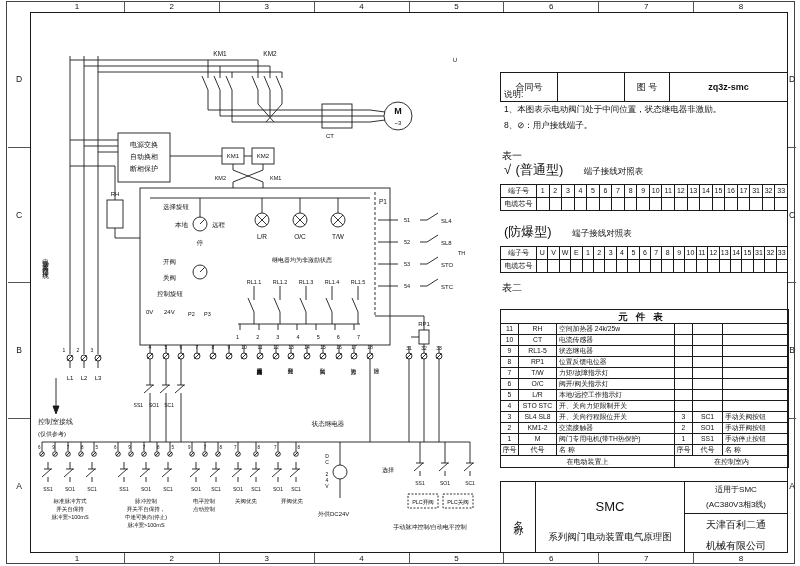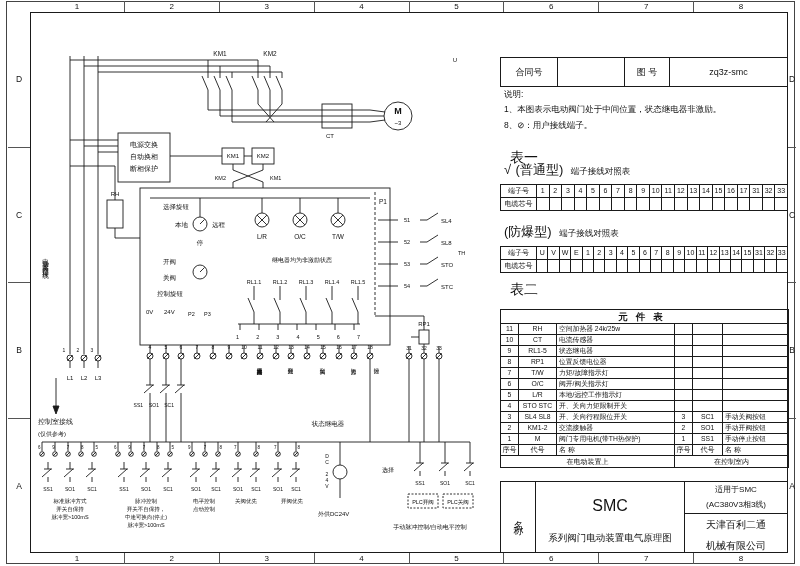--- a/index.html
+++ b/index.html
@@ -21,39 +21,39 @@
   .f45{font-size:4.5px}.f5{font-size:5px}.f55{font-size:5.5px}.f6{font-size:6px}
   .f65{font-size:6.5px}.f7{font-size:7px}.f9{font-size:9px}
   .fb{font-weight:bold}
   .vtxt{writing-mode:vertical-rl;text-orientation:upright}
   .ls{letter-spacing:2px}
 
   .rp{position:absolute;left:500px;top:0;width:288px;height:566px}
   .rp table{border-collapse:collapse;table-layout:fixed;width:288px;position:absolute;left:0}
   .rp td{border:1px solid #1a1a1a;text-align:center;padding:0;overflow:hidden;white-space:nowrap}
   .contract td{font-size:9px;height:28px}
-  .dn{font-weight:normal;font-size:13px}
+  .dn{font-weight:bold;font-size:13px}
   .notes{position:absolute;left:4px;top:87px;width:282px;font-size:8.5px;line-height:1.8}
-  .tlbl{position:absolute;left:10px;font-size:14px}
+  .tlbl{position:absolute;left:2px;font-size:10px}
   .ttype{position:absolute;left:4px;white-space:nowrap}
   .chk{font-size:13px}
   .tname{font-size:13px}
-  .tsub{font-size:8.5px;margin-left:3px}
+  .tsub{font-size:8.5px;margin-left:16px}
   .tterm td{font-size:7px;height:12px;line-height:12px}
   .tterm .tlab{font-size:7px}
   .comp td{font-size:6.8px;height:10px;line-height:10px}
   .comp .ttl{font-size:9.5px;height:13px;letter-spacing:8px;font-weight:bold}
   .comp td:nth-child(3),.comp td:nth-child(6){text-align:left;padding-left:2px}
   .comp .hdr td{font-size:7px}
   .comp .ftr td{font-size:7px;height:11px}
   .remark td{font-size:9px;height:24px}
   .remark .rv{font-size:10.5px;letter-spacing:3px}
   .nameblk td{height:70px}
   .namecell{writing-mode:vertical-rl;text-orientation:upright;font-size:10px;letter-spacing:5px}
-  .prod1{font-size:16px;margin-top:8px}
+  .prod1{font-size:13px;margin-top:8px}
   .prod2{font-size:9.5px;margin-top:17px}
   .rcell{padding:0}
   .appbox{border-bottom:1px solid #1a1a1a;height:31px;font-size:8px;line-height:1.9}
   .combox{height:38px;font-size:10px;line-height:2.1}
 </style>
 </head>
 <body>
 
 <div class="sheet">
   <div class="outer-frame"></div>
@@ -377,21 +377,21 @@
     <text x="390" y="437" class="f5" text-anchor="middle">SS1</text>
     <text x="415" y="437" class="f5" text-anchor="middle">SO1</text>
     <text x="440" y="437" class="f5" text-anchor="middle">SC1</text>
     <text x="393" y="456" class="f55" text-anchor="middle">PLC开阀</text>
     <text x="428" y="456" class="f55" text-anchor="middle">PLC关阀</text>
     <text x="400" y="481" class="f6" text-anchor="middle">手动脉冲控制/自动电平控制</text>
   </svg>
 
   <div class="rp">
 
-    <table class="contract" style="top:57px">
+    <table class="contract" style="top:72px">
       <tbody>
           <tr>
         <td style="width:56px">合同号</td>
         <td style="width:66px"></td>
         <td style="width:44px">图 号</td>
         <td class="dn">zq3z-smc</td>
       </tr>
         </tbody>
     </table>
 

